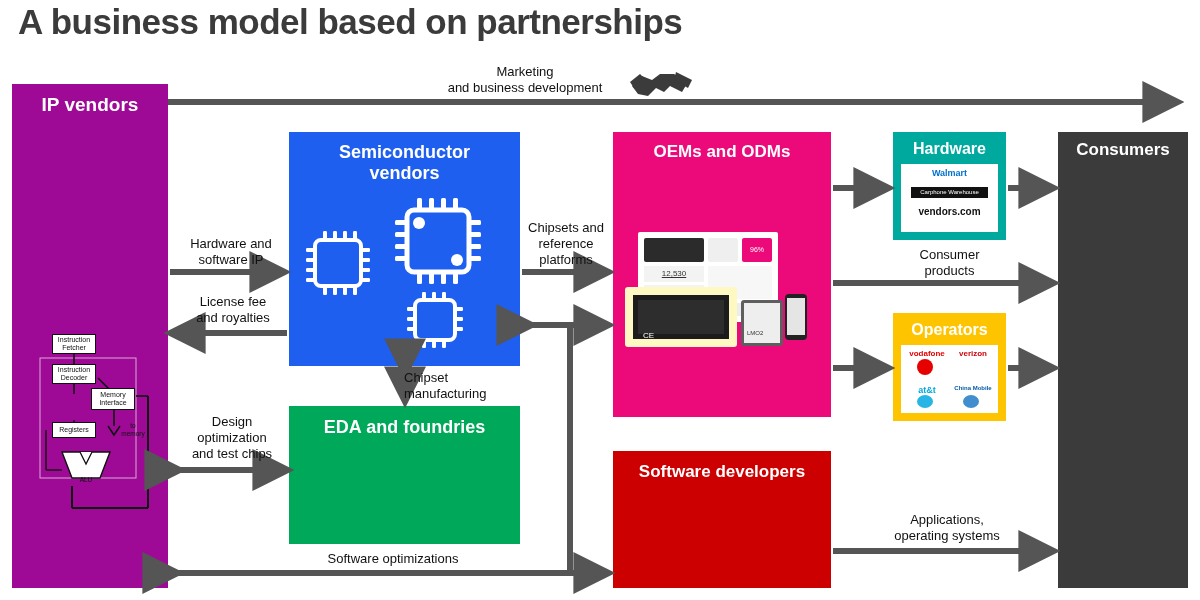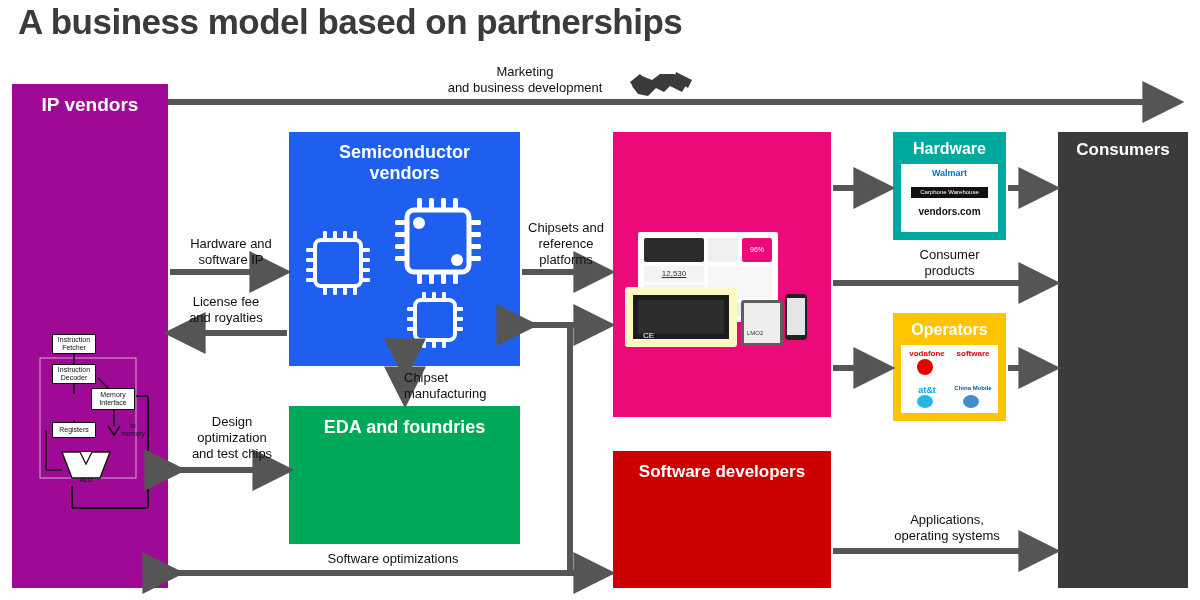--- a/index.html
+++ b/index.html
@@ -39,21 +39,21 @@
   #consumers{left:1058px;top:132px;width:130px;height:456px;background:#3b3b3b;}
   #consumers .hdr{top:8px;font-size:17px;}
 
   
   .lbl{
     position:absolute;text-align:center;color:#111;
     font-size:13px;line-height:16px;
   }
   #lbl-marketing{left:400px;top:64px;width:250px;}
   #lbl-hwip{left:170px;top:236px;width:122px;}
-  #lbl-license{left:165px;top:294px;width:122px;}
+  #lbl-license{left:172px;top:294px;width:122px;}
   #lbl-chipsets{left:518px;top:220px;width:96px;}
   #lbl-chipmfg{left:404px;top:370px;width:120px;text-align:left;}
   #lbl-design{left:176px;top:414px;width:112px;}
   #lbl-swopt{left:290px;top:551px;width:206px;}
   #lbl-consprod{left:893px;top:247px;width:113px;}
   #lbl-apps{left:857px;top:512px;width:180px;}
 
   
   svg.overlay{position:absolute;left:0;top:0;width:1200px;height:600px;pointer-events:none;}
 
@@ -196,20 +196,21 @@
       </g>
     </svg>
   </div>
 
   <div class="box" id="eda">
     <div class="hdr">EDA and foundries</div>
 
   </div>
 
   <div class="box" id="oem">
+    <div class="hdr">OEMs and ODMs</div>
 
     <div class="dev" style="left:25px;top:100px;width:140px;height:90px;background:#ffffff;border-radius:2px;">
       <div style="position:absolute;left:6px;top:6px;width:60px;height:24px;background:#2b2b2b;border-radius:2px;"></div>
       <div style="position:absolute;left:70px;top:6px;width:30px;height:24px;background:#efefef;border-radius:2px;"></div>
       <div style="position:absolute;left:104px;top:6px;width:30px;height:24px;background:#ec0a7b;border-radius:2px;color:#fff;font-size:7px;text-align:center;line-height:24px;">96%</div>
       <div style="position:absolute;left:6px;top:34px;width:60px;height:16px;background:#f3f3f3;font-size:8px;color:#333;text-align:center;line-height:16px;text-decoration:underline;">12,530</div>
       <div style="position:absolute;left:6px;top:53px;width:60px;height:14px;background:#f3f3f3;font-size:7px;color:#333;text-align:center;line-height:14px;">480</div>
       <div style="position:absolute;left:70px;top:34px;width:64px;height:33px;background:#f7f7f7;"></div>
       <div style="position:absolute;left:6px;top:71px;width:128px;height:13px;background:#ededed;"></div>
     </div>
@@ -237,21 +238,21 @@
       <div style="position:absolute;left:0;top:4px;width:97px;text-align:center;font-size:9px;font-weight:bold;color:#0071ce;">Walmart</div>
       <div style="position:absolute;left:10px;top:23px;width:77px;height:11px;background:#111;color:#fff;font-size:6px;text-align:center;line-height:11px;">Carphone Warehouse</div>
       <div style="position:absolute;left:0;top:42px;width:97px;text-align:center;font-size:10px;font-weight:bold;color:#111;">vendors.com</div>
     </div>
   </div>
 
   <div class="box" id="operators">
     <div class="hdr">Operators</div>
     <div class="plate" style="left:8px;top:32px;width:97px;height:68px;">
       <div style="position:absolute;left:4px;top:4px;width:44px;text-align:center;font-size:8px;color:#e60000;font-weight:bold;">vodafone</div>
-      <div style="position:absolute;left:50px;top:4px;width:44px;text-align:center;font-size:8px;color:#cd040b;font-weight:bold;">software</div>
+      <div style="position:absolute;left:50px;top:4px;width:44px;text-align:center;font-size:8px;color:#cd040b;font-weight:bold;">verizon</div>
       <div style="position:absolute;left:4px;top:40px;width:44px;text-align:center;font-size:9px;color:#00a8e0;font-weight:bold;">at&amp;t</div>
       <div style="position:absolute;left:50px;top:40px;width:44px;text-align:center;font-size:6px;color:#005bac;font-weight:bold;">China Mobile</div>
       <div style="position:absolute;left:16px;top:14px;width:16px;height:16px;border-radius:50%;background:#e60000;"></div>
       <div style="position:absolute;left:62px;top:14px;width:18px;height:16px;"></div>
       <div style="position:absolute;left:16px;top:50px;width:16px;height:13px;border-radius:50%;background:#00a8e0;opacity:.85;"></div>
       <div style="position:absolute;left:62px;top:50px;width:16px;height:13px;border-radius:50%;background:#1f7ac4;opacity:.85;"></div>
     </div>
   </div>
 
   <div class="box" id="consumers">

